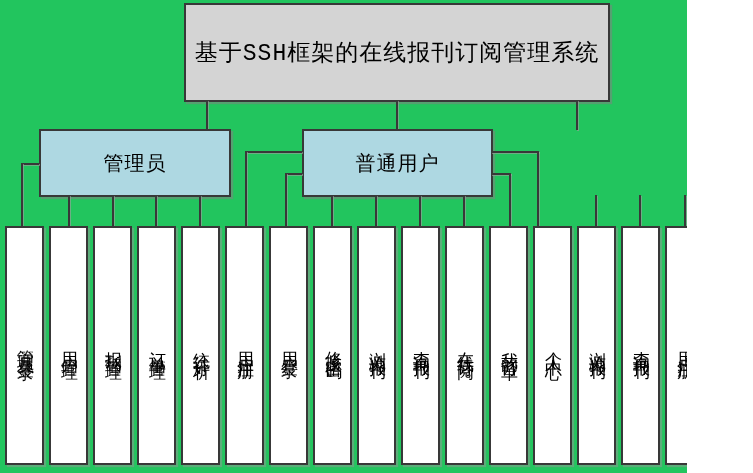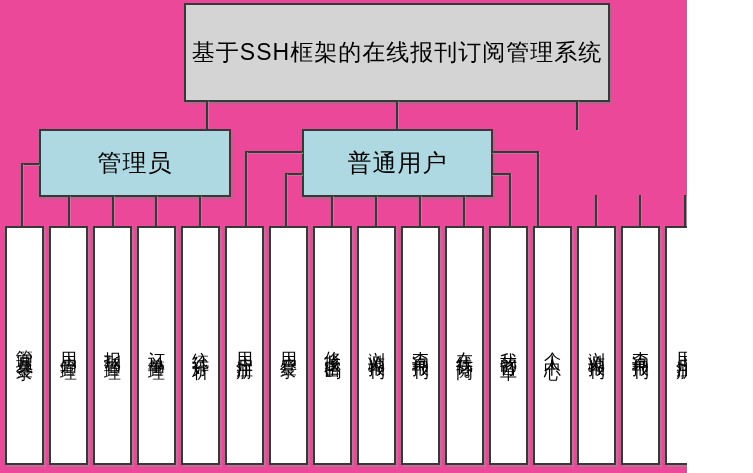--- a/index.html
+++ b/index.html
@@ -1,21 +1,21 @@
 <!DOCTYPE html>
 <html><head>
 <meta charset="utf-8">
 <style>
   html, body { margin: 0; padding: 0; background: #ffffff; }
   .canvas {
     position: relative;
     width: 687px;
     height: 473px;
-    background: #ec4899;
-    font-family: Liberation Sans, sans-serif;
+    background: #22c55e;
+    font-family: Liberation Mono, monospace;
     overflow: hidden;
   }
   .box {
     position: absolute;
     box-sizing: border-box;
     border: 2px solid #383838;
     display: flex;
     align-items: center;
     justify-content: center;
     color: #000000;
@@ -23,21 +23,21 @@
   }
   .root-box {
     left: 184px; top: 3px; width: 426px; height: 99px;
     background: #d4d4d4;
     font-size: 23px;
     letter-spacing: 1px;
   }
   .role-box {
     top: 129px; height: 68px;
     background: #aed8e2;
-    font-size: 24px;
+    font-size: 20px;
     letter-spacing: 1px;
   }
   .role-admin { left: 39px;  width: 192px; }
   .role-user  { left: 302px; width: 191px; align-items: center; }
   .role-guest { left: 543px; width: 194px; }
   .leaf-box {
     top: 226px; width: 39px; height: 239px;
     background: #ffffff;
     box-shadow: 2px 2px 1px rgba(150,150,150,0.5);
   }

